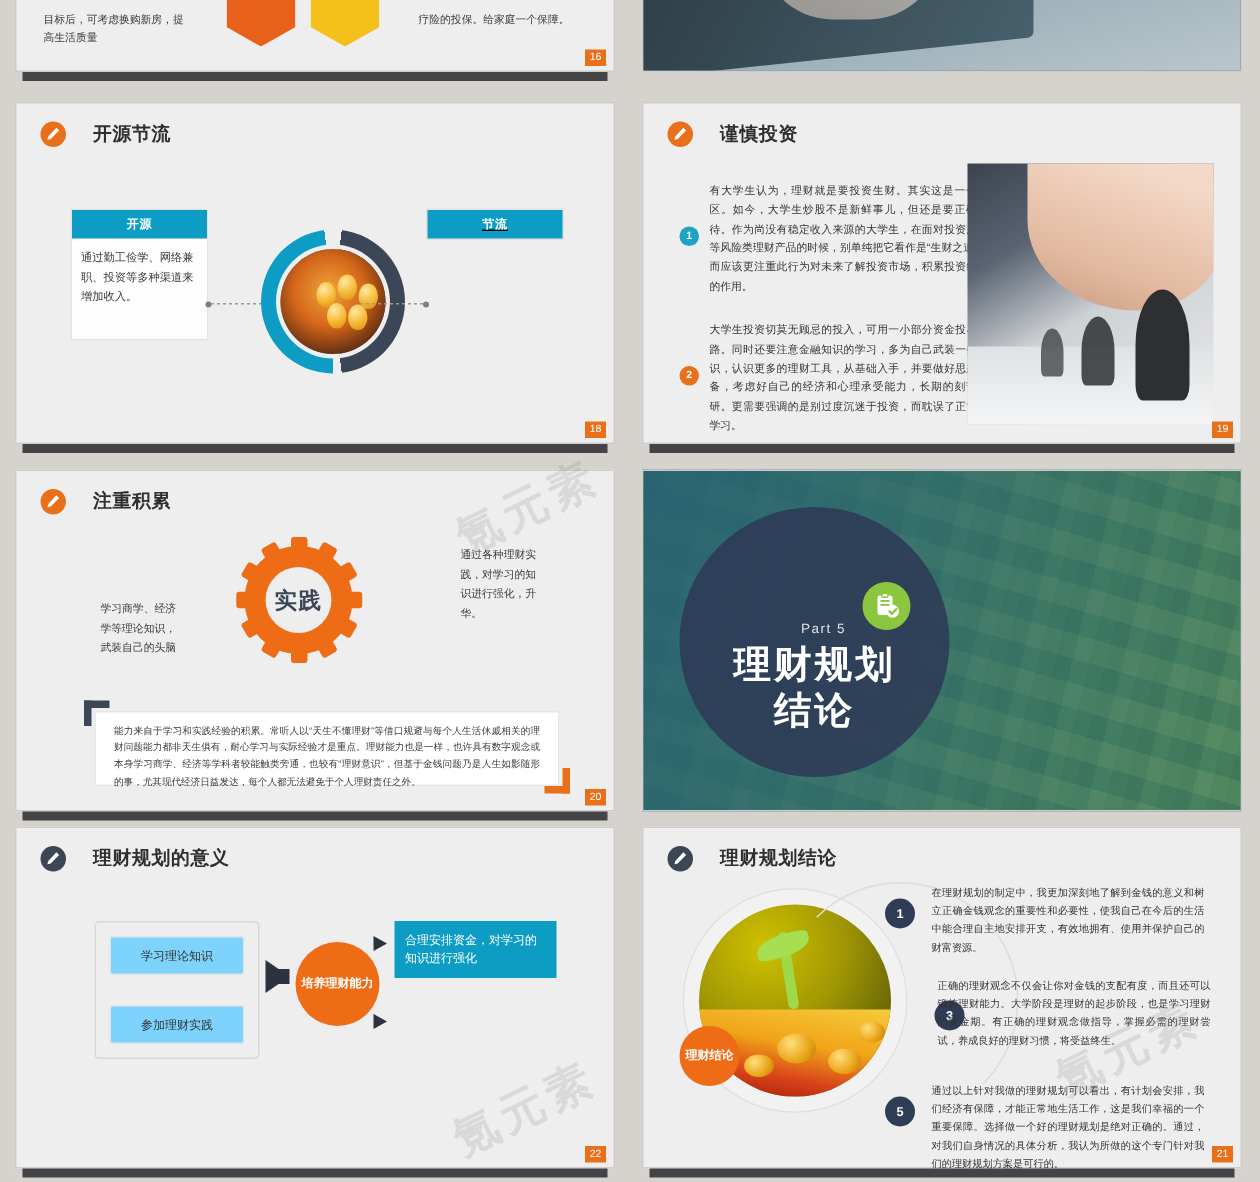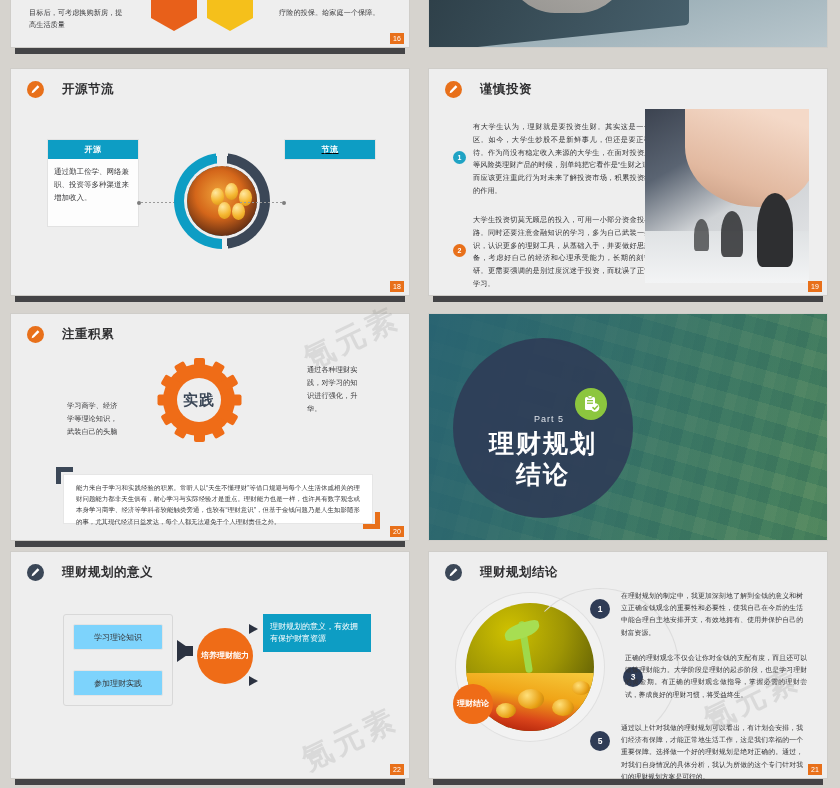--- a/index.html
+++ b/index.html
@@ -407,21 +407,21 @@
     </div>
 
     <div class="lbox"></div>
     <div class="lchip a">学习理论知识</div>
     <div class="lchip b">参加理财实践</div>
 
     <div class="arrowbig"></div>
     <div class="circ">培养理财能力</div>
 
     <div class="smallarrow a"></div>
-    <div class="rbox a">理财规划的意义，有效拥有保护财富资源</div>
+    <div class="rbox a">合理安排资金，对学习的知识进行强化</div>
     <div class="smallarrow b"></div>
 
     <div class="wm" style="right:8px; bottom:18px;">氪元素</div>
 
     <div class="shadowbar"></div>
     <div class="pagenum">22</div>
   </div>
 
   <div class="slide s21" style="left:428px; top:551px;">
     <div class="hdr">

